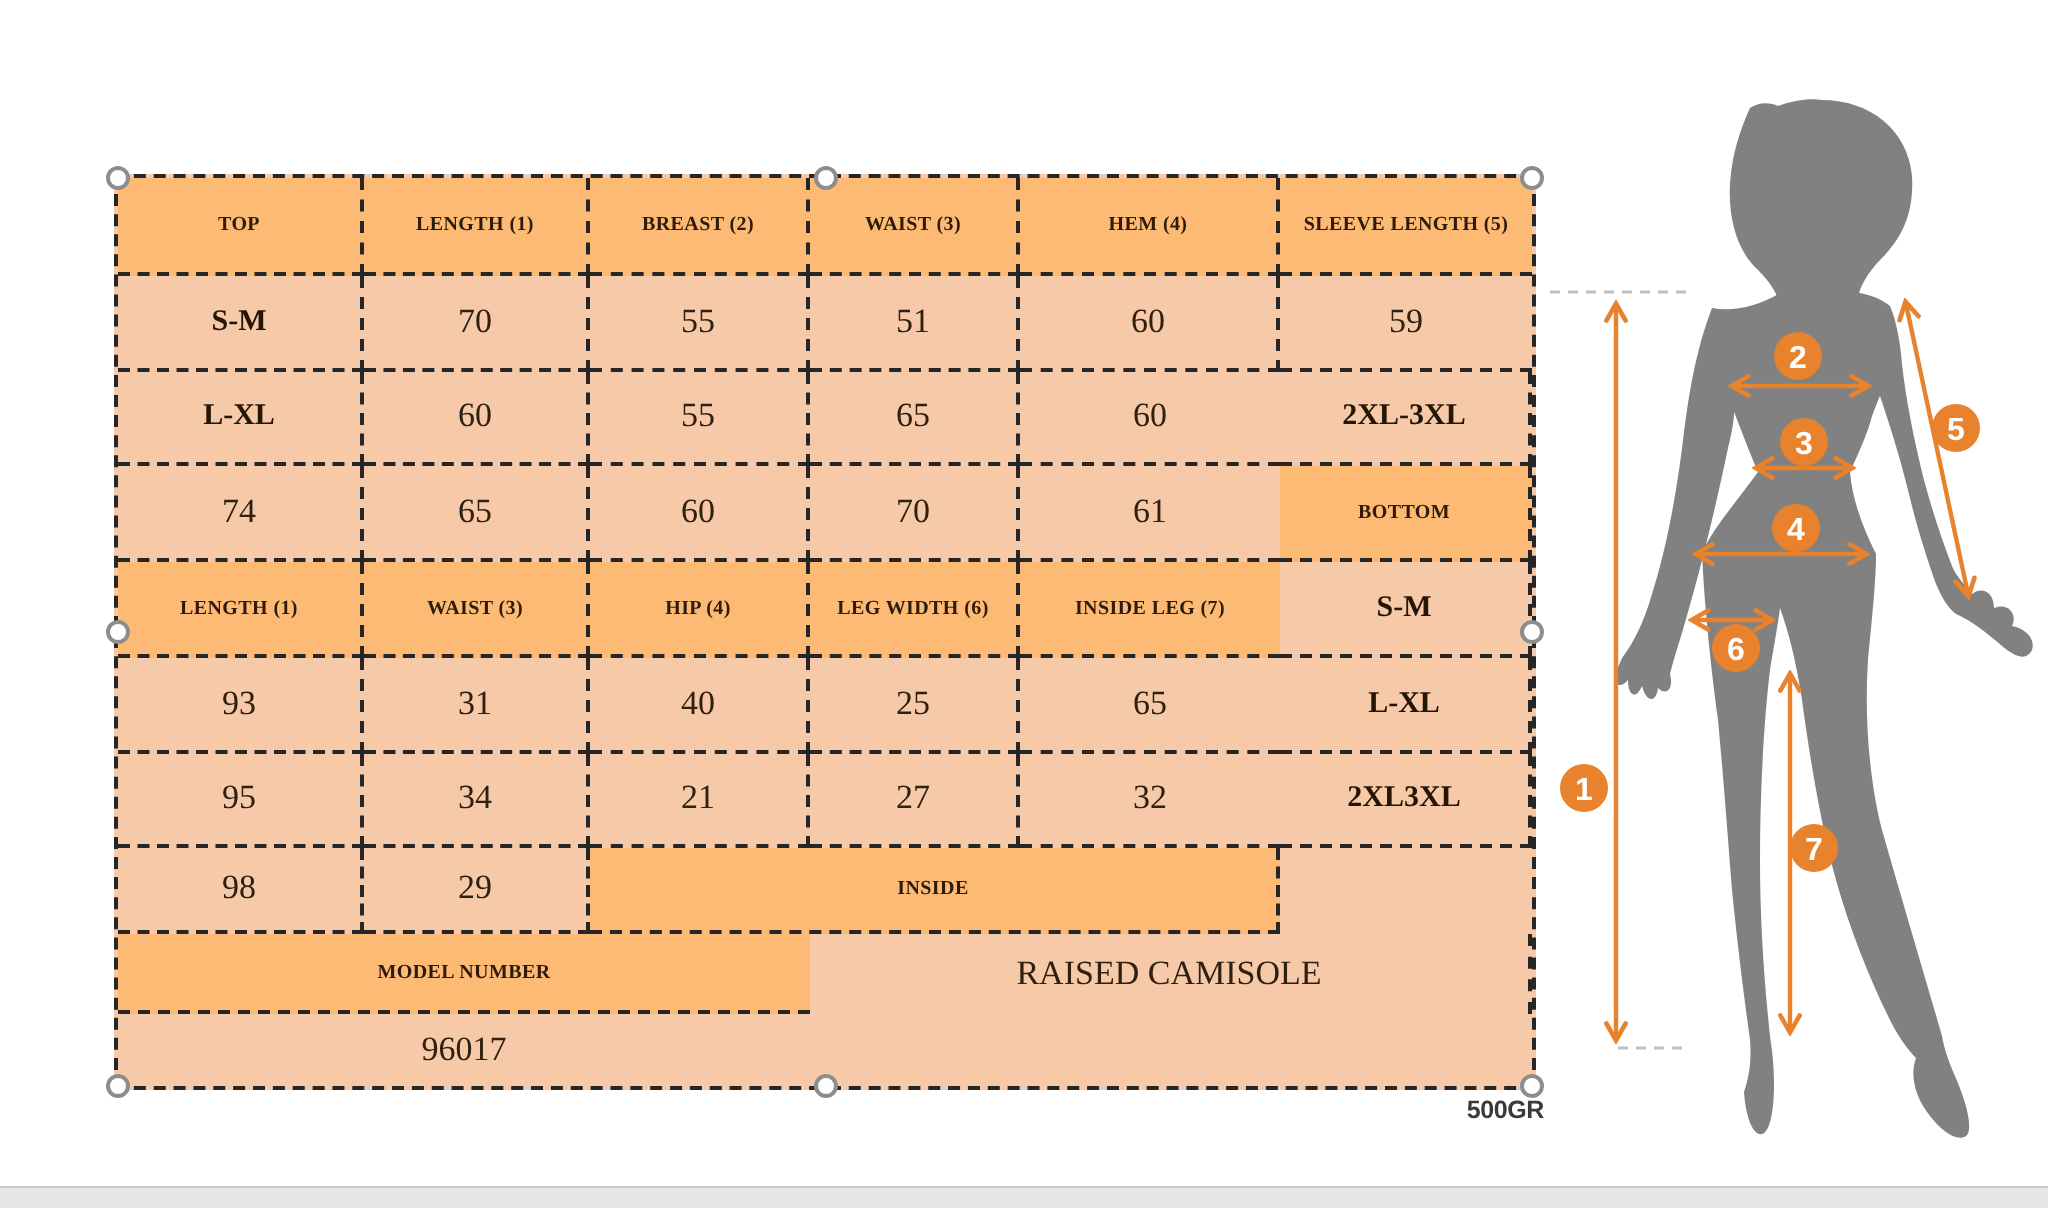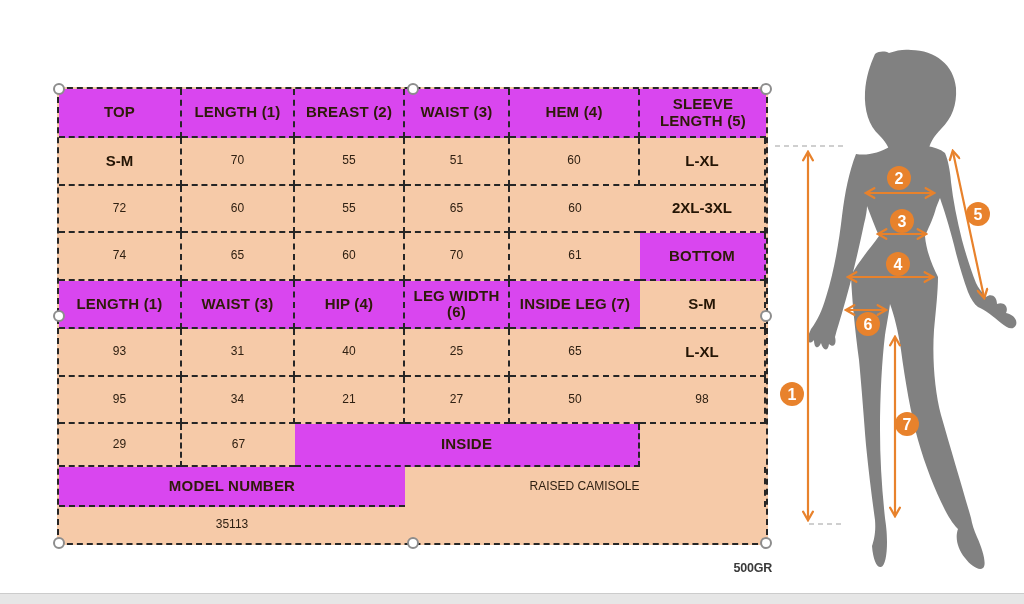--- a/index.html
+++ b/index.html
@@ -7,38 +7,38 @@
          font-family:"Liberation Sans",sans-serif;}
 
   
   .table-wrap{position:absolute;left:57px;top:87px;width:711px;height:458px;
               box-sizing:border-box;border:2px dashed #262626;background:#f6caa8;}
   .grid{display:grid;width:100%;height:100%;
         grid-template-columns:123px 113px 110px 105px 130px 1fr;
         grid-template-rows:49px 48px 47px 48px 48px 48px 47px 43px 40px 1fr;}
   .c{box-sizing:border-box;border-right:2px dashed #262626;border-bottom:2px dashed #262626;
      display:flex;align-items:center;justify-content:center;text-align:center;
-     background:#f6caa8;color:#2f2012;font-size:12px;font-family:Liberation Sans, sans-serif;
+     background:#f6caa8;color:#2f2012;font-size:17px;font-family:Liberation Serif, serif;
      line-height:1.1;padding:0 6px;}
-  .h{background:#d946ef;font-family:Liberation Sans, sans-serif;font-weight:bold;
-     font-size:15px;color:#2e1b09;letter-spacing:.2px;}
-  .sz{font-family:Liberation Sans, sans-serif;font-weight:bold;font-size:15px;color:#241505;}
+  .h{background:#fdba74;font-family:Liberation Serif, serif;font-weight:bold;
+     font-size:10px;color:#2e1b09;letter-spacing:.2px;}
+  .sz{font-family:Liberation Serif, serif;font-weight:bold;font-size:15px;color:#241505;}
   .no-r{border-right:none;}
   .no-b{border-bottom:none;}
   .s3{grid-column:span 3;}
 
   
   .handle{position:absolute;width:12px;height:12px;border-radius:50%;
           background:#ffffff;border:2px solid #8d8d8d;box-sizing:border-box;z-index:5;}
   .h-tl{left:-6px;top:-6px;} .h-tm{left:calc(50% - 6px);top:-6px;} .h-tr{left:calc(100% - 6px);top:-6px;}
   .h-ml{left:-6px;top:calc(50% - 6px);} .h-mr{left:calc(100% - 6px);top:calc(50% - 6px);}
   .h-bl{left:-6px;top:calc(100% - 6px);} .h-bm{left:calc(50% - 6px);top:calc(100% - 6px);} .h-br{left:calc(100% - 6px);top:calc(100% - 6px);}
 
   .footnote{position:absolute;left:57px;top:548px;width:715px;text-align:right;
-            font-size:12.5px;font-weight:bold;color:#3a3a3a;letter-spacing:-.2px;margin-top:13px;}
+            font-size:12.5px;font-weight:bold;color:#3a3a3a;letter-spacing:-.2px;}
 
   
   .figure{position:absolute;left:775px;top:20px;width:249px;height:575px;}
 
   
   .bottom-strip{position:absolute;left:0;top:593px;width:1024px;height:11px;
                 background:#e6e6e6;border-top:1px solid #cccccc;box-sizing:border-box;}
 </style>
 </head>
 <body>
@@ -53,23 +53,23 @@
       <div class="c h">BREAST (2)</div>
       <div class="c h">WAIST (3)</div>
       <div class="c h">HEM (4)</div>
       <div class="c h no-r">SLEEVE LENGTH (5)</div>
 
       <div class="c sz">S-M</div>
       <div class="c">70</div>
       <div class="c">55</div>
       <div class="c">51</div>
       <div class="c">60</div>
+      <div class="c no-r">59</div>
 
       <div class="c sz">L-XL</div>
-      <div class="c">72</div>
       <div class="c">60</div>
       <div class="c">55</div>
       <div class="c">65</div>
       <div class="c no-r">60</div>
 
       <div class="c sz">2XL-3XL</div>
       <div class="c">74</div>
       <div class="c">65</div>
       <div class="c">60</div>
       <div class="c">70</div>
@@ -87,30 +87,30 @@
       <div class="c">31</div>
       <div class="c">40</div>
       <div class="c">25</div>
       <div class="c no-r">65</div>
 
       <div class="c sz">L-XL</div>
       <div class="c">95</div>
       <div class="c">34</div>
       <div class="c">21</div>
       <div class="c">27</div>
-      <div class="c no-r">50</div>
-
+      <div class="c no-r">32</div>
+
+      <div class="c sz">2XL3XL</div>
       <div class="c">98</div>
       <div class="c">29</div>
-      <div class="c no-r">67</div>
 
       <div class="c h s3">INSIDE</div>
       <div class="c h s3 no-r">MODEL NUMBER</div>
       <div class="c s3 no-b">RAISED CAMISOLE</div>
-      <div class="c s3 no-r no-b">35113</div>
+      <div class="c s3 no-r no-b">96017</div>
     </div>
 
     <div class="handle h-tl"></div>
     <div class="handle h-tm"></div>
     <div class="handle h-tr"></div>
     <div class="handle h-ml"></div>
     <div class="handle h-mr"></div>
     <div class="handle h-bl"></div>
     <div class="handle h-bm"></div>
     <div class="handle h-br"></div>

